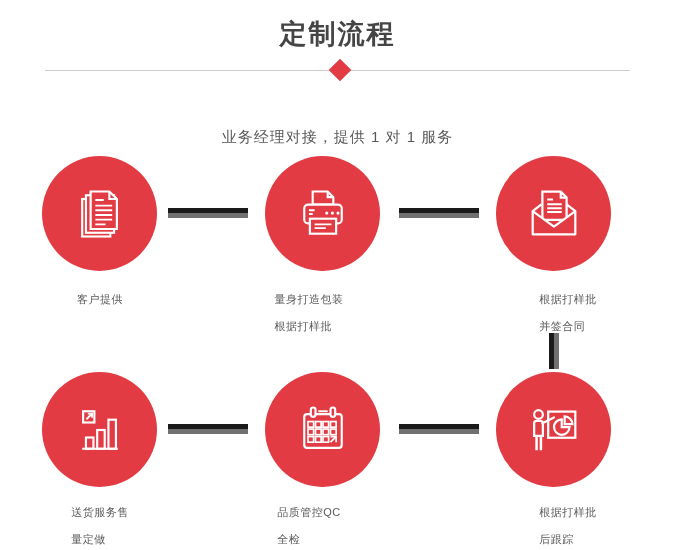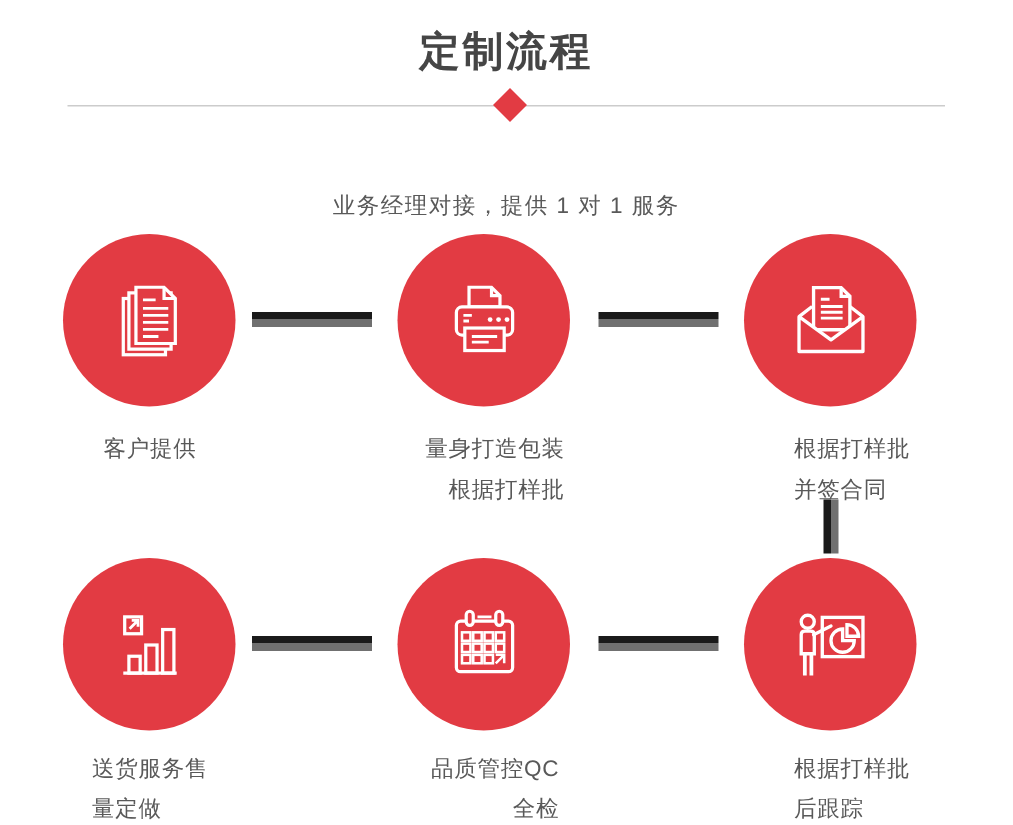--- a/index.html
+++ b/index.html
@@ -33,36 +33,36 @@
     position:absolute;width:115px;height:115px;border-radius:50%;
     background:#e23b43;
     display:flex;align-items:center;justify-content:center;
   }
   .circle svg{display:block;}
   .step-label{
     position:absolute;
     transform:translateX(-50%);
     width:max-content;
     text-align:left;
-    font-size:15px;line-height:27px;color:#595959;
+    font-size:11px;line-height:27px;color:#595959;
     letter-spacing:0.5px;
     white-space:nowrap;
   }
   .connector-h{
     position:absolute;width:80px;height:10px;
     background:linear-gradient(to bottom,#1a1a1a 0 50%,#707070 50% 100%);
   }
   .connector-v{
     position:absolute;width:10px;height:36px;
     background:linear-gradient(to right,#1a1a1a 0 50%,#707070 50% 100%);
   }
   
   .c1{left:42px;}  .c2{left:265px;}  .c3{left:496px;}
   .r1{top:156px;}  .r2{top:372px;}
-  .l1{left:100px;} .l2{left:330px;text-align:right;} .l3{left:568px;}
+  .l1{left:100px;} .l2{left:309px;} .l3{left:568px;}
   .lr1{top:286px;} .lr2{top:499px;}
 </style>
 </head>
 <body>
 
 <div class="canvas">
 
   <div class="page-title">定制流程</div>
 
   <div class="divider-line"></div>

